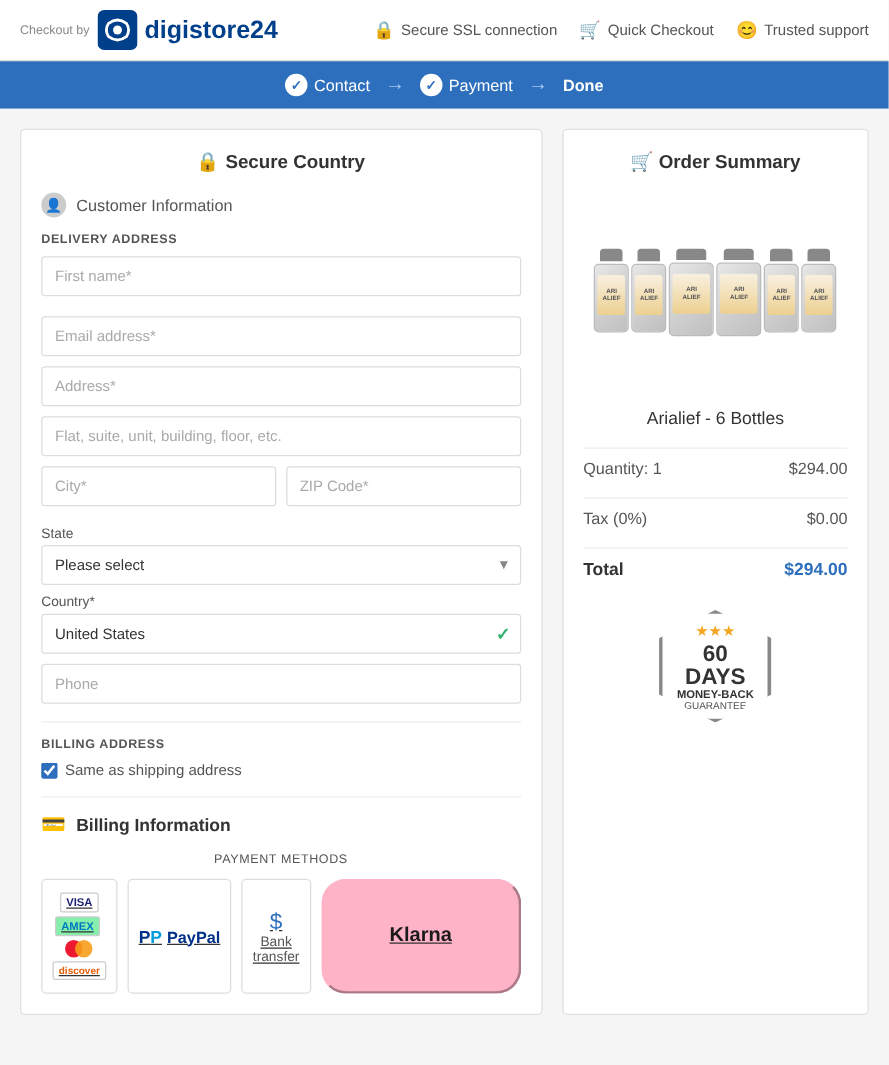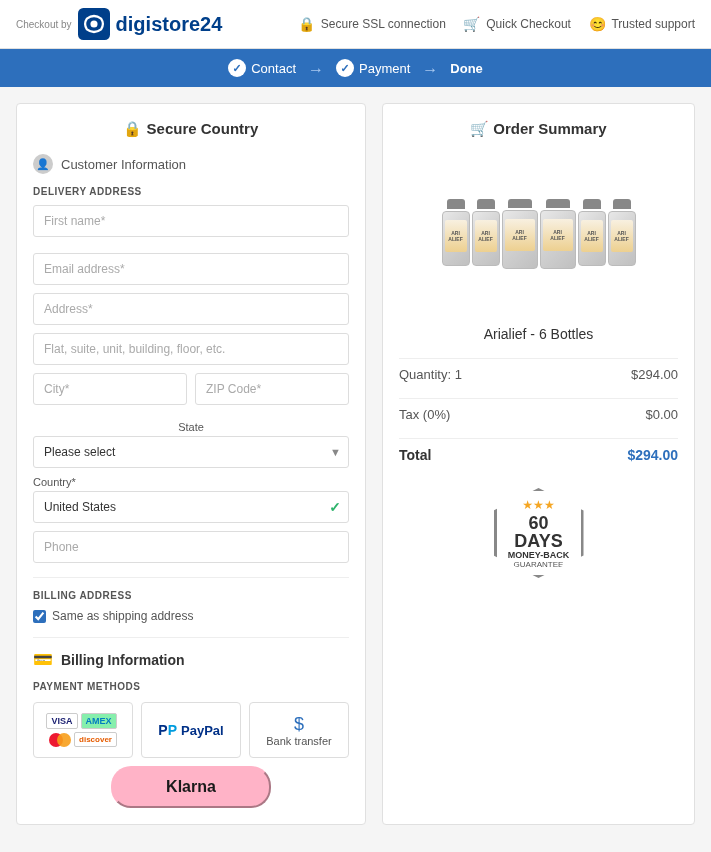--- a/index.html
+++ b/index.html
@@ -213,30 +213,32 @@
       color: #333;
       margin-bottom: 12px;
     }
     .credit-card-icon {
       color: #555;
       font-size: 16px;
     }
 
     .payment-methods-label {
       font-size: 10px;
-      font-weight: bold;
+      font-weight: normal;
       letter-spacing: 0.5px;
       color: #555;
       margin-bottom: 10px;
       text-transform: uppercase;
+      text-align: center;
     }
     .payment-options {
       display: flex;
-      flex-direction: column;
+      flex-direction: row;
       gap: 8px;
+      text-decoration: underline;
     }
     .payment-row {
       display: flex;
       gap: 8px;
     }
     .payment-btn {
       flex: 1;
       border: 1px solid #ddd;
       border-radius: 4px;
       padding: 10px 8px;
@@ -520,21 +522,21 @@
     <div class="form-row">
       <div class="form-group">
         <input type="text" placeholder="City*" style="">
       </div>
       <div class="form-group">
         <input type="text" placeholder="ZIP Code*" style="">
       </div>
     </div>
 
     <div class="form-group">
-      <div style="font-size:11px;color:#555;margin-bottom:3px;text-align:center;">State</div>
+      <div style="font-size:11px;color:#555;margin-bottom:3px;">State</div>
       <div class="select-wrapper">
         <select>
           <option>Please select</option>
         </select>
         <span class="select-arrow">▼</span>
       </div>
     </div>
 
     <div class="form-group">
       <div style="font-size:11px;color:#555;margin-bottom:3px;">Country*</div>

